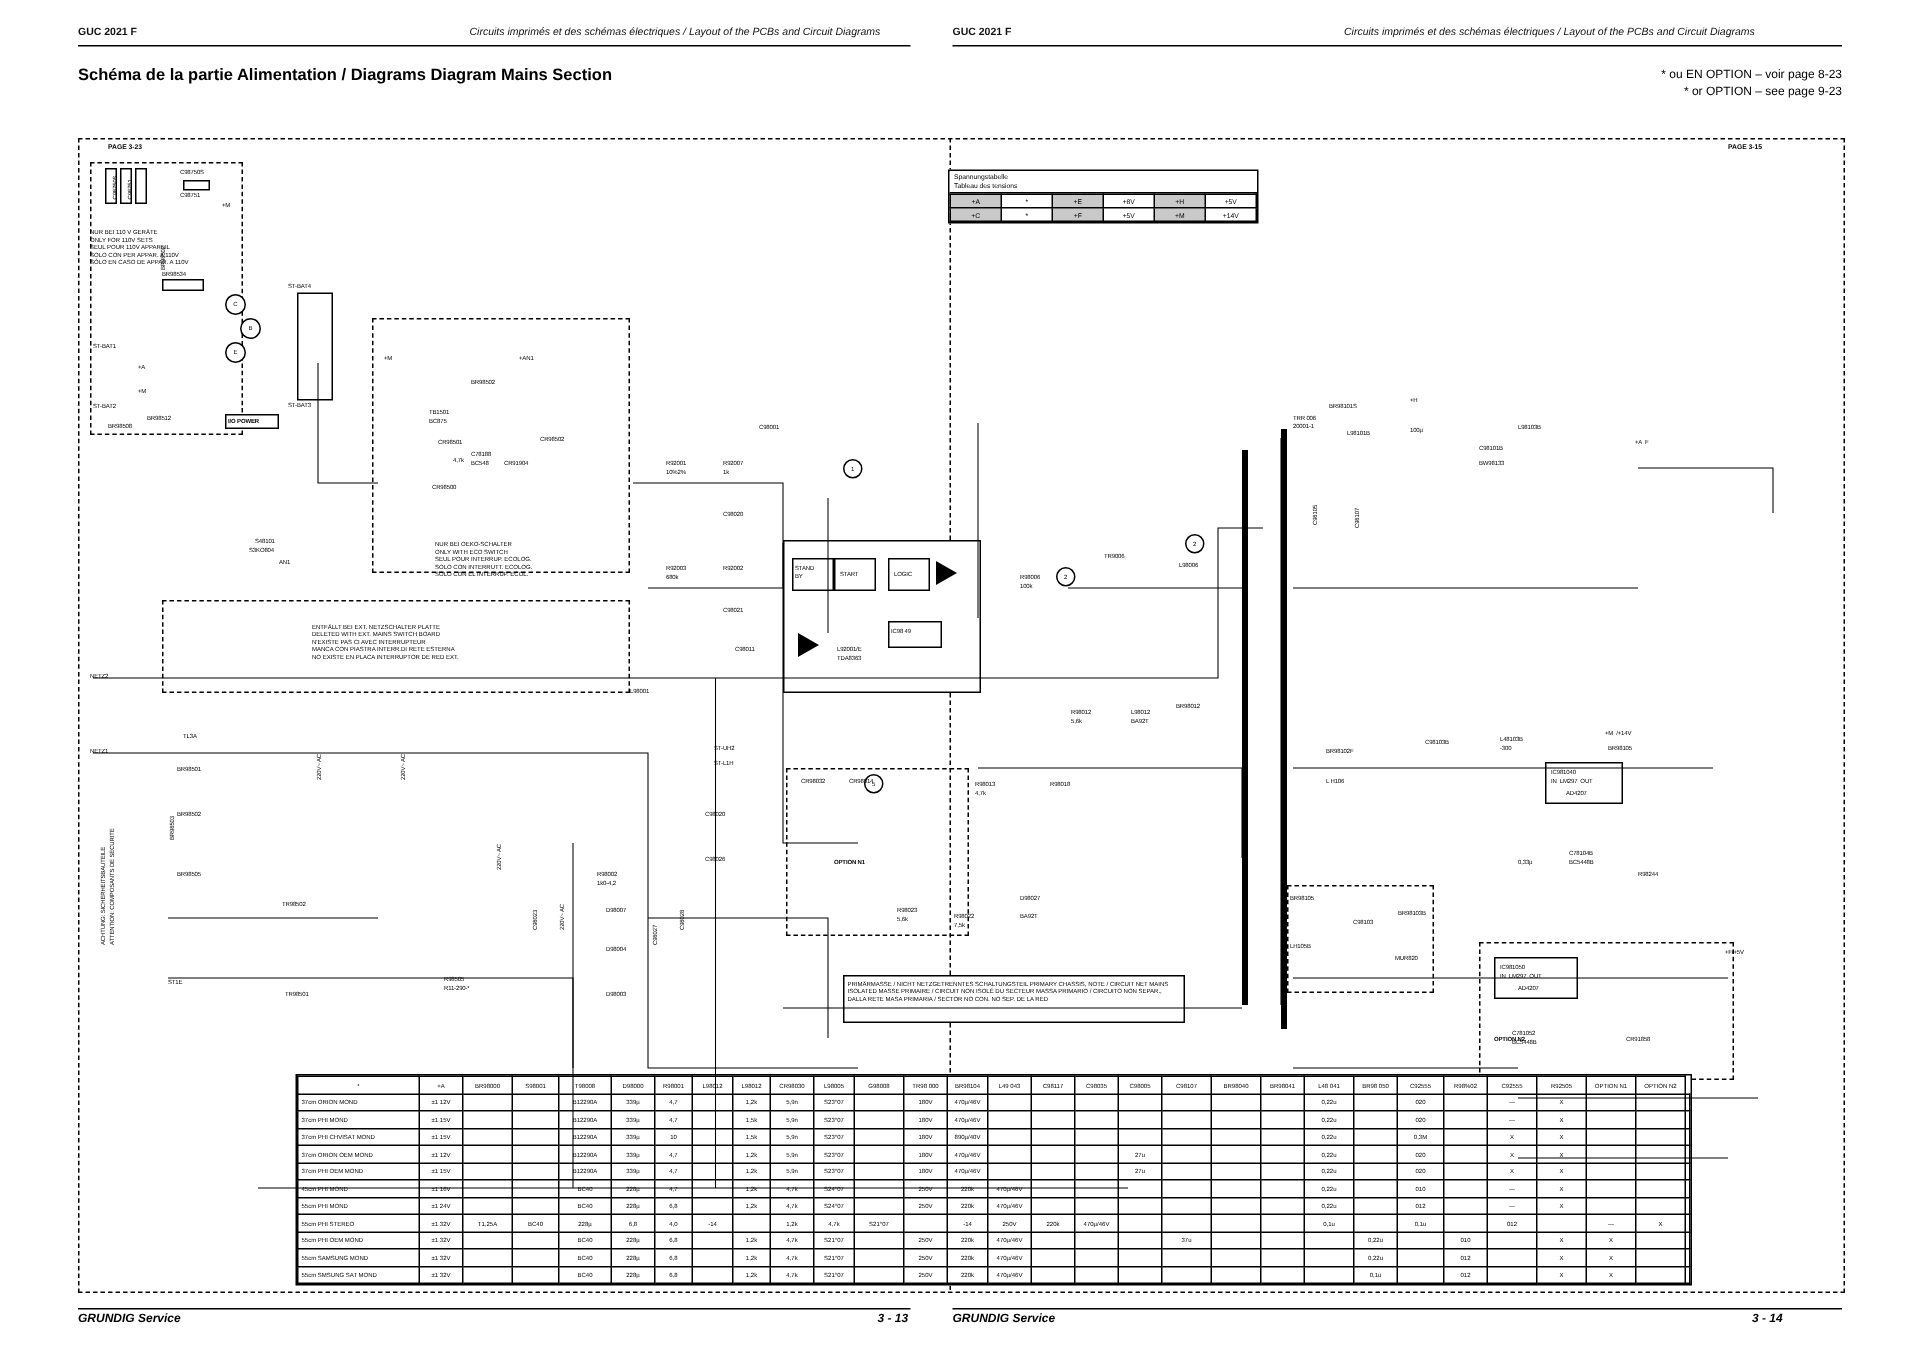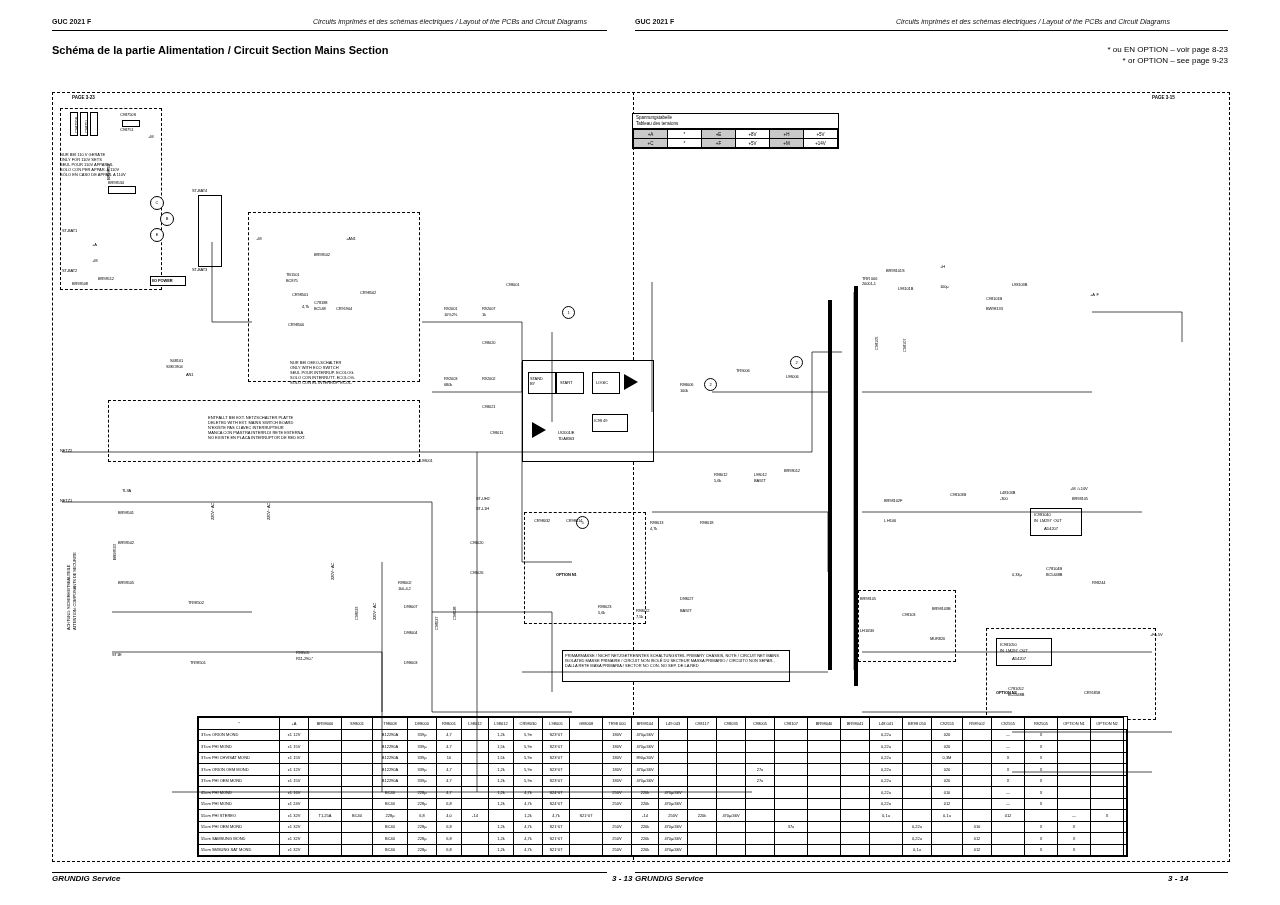--- a/index.html
+++ b/index.html
@@ -12,21 +12,21 @@
   .hdr.left-title{left:313px;}
   .hdr.right-doc{left:635px;font-style:normal;font-weight:bold;}
   .hdr.right-title{left:896px;}
   .rule{position:absolute;background:#000;height:1px;}
 
   .maintitle{position:absolute;left:52px;top:44px;font-size:11px;font-weight:bold;}
   .optnote{position:absolute;right:52px;top:44px;text-align:right;font-size:8px;line-height:11px;}
 
   .ftr{position:absolute;bottom:22px;font-size:8px;font-weight:bold;font-style:italic;}
   .ftr.l1{left:52px;}
-  .ftr.p1{left:612px;}
+  .ftr.p1{left:585px;}
   .ftr.l2{left:635px;}
   .ftr.p2{left:1168px;}
 
   
   .frame{position:absolute;left:52px;top:92px;width:1176px;height:768px;border:1px dashed #000;}
   .frame2{position:absolute;left:633px;top:92px;width:1px;height:768px;border-left:1px dashed #000;}
 
   .pagetag{position:absolute;font-size:4.5px;font-weight:bold;}
   .bus{position:absolute;background:#000;width:4px;}
   .dash{position:absolute;border:1px dashed #000;}
@@ -60,21 +60,21 @@
 
 <div class="page">
 
   <div class="hdr left-doc">GUC 2021 F</div>
   <div class="hdr left-title">Circuits imprimés et des schémas électriques / Layout of the PCBs and Circuit Diagrams</div>
   <div class="hdr right-doc">GUC 2021 F</div>
   <div class="hdr right-title">Circuits imprimés et des schémas électriques / Layout of the PCBs and Circuit Diagrams</div>
   <div class="rule" style="left:52px;top:30px;width:555px;"></div>
   <div class="rule" style="left:635px;top:30px;width:593px;"></div>
 
-  <div class="maintitle">Schéma de la partie Alimentation / Circuit Section Mains Section</div>
+  <div class="maintitle">Schéma de la partie Alimentation / Diagrams Diagram Mains Section</div>
   <div class="optnote">
     <div>* ou EN OPTION – voir page 8-23</div>
     <div>* or OPTION – see page 9-23</div>
   </div>
 
   <div class="frame"></div>
   <div class="frame2"></div>
 
   <div class="pagetag" style="left:72px;top:95px;">PAGE 3-23</div>
   <div class="pagetag" style="left:1152px;top:95px;">PAGE 3-15</div>

